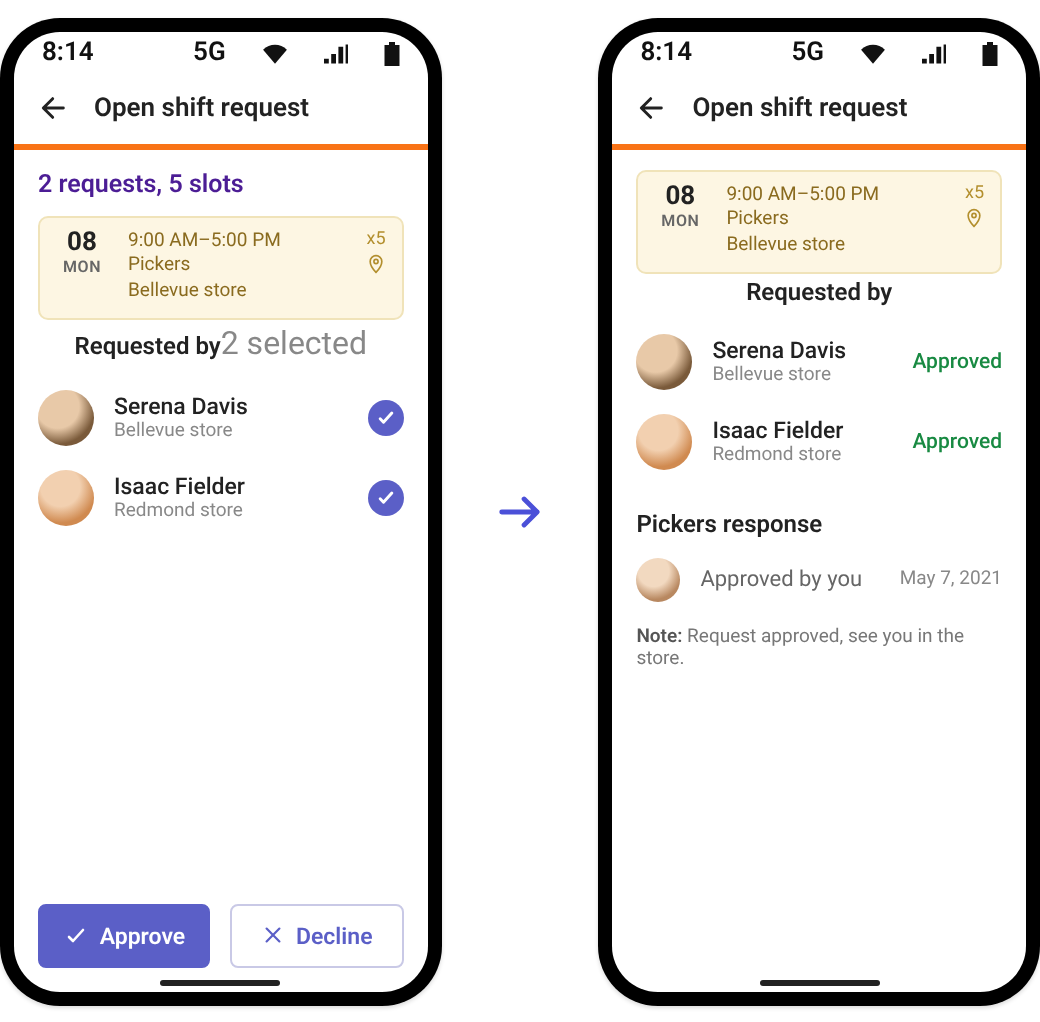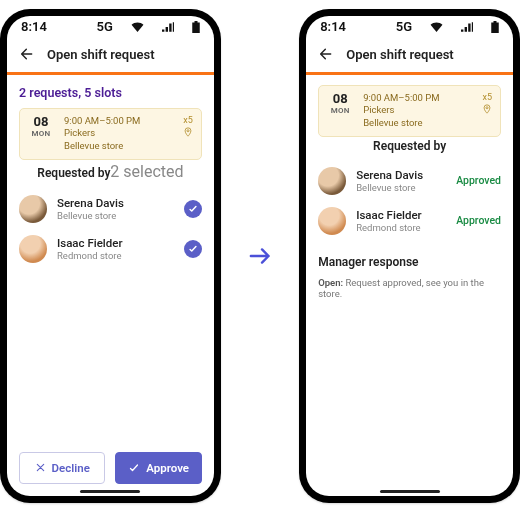--- a/index.html
+++ b/index.html
@@ -124,31 +124,31 @@
           </div>
           <div class="check">
             <svg width="10" height="10" viewBox="0 0 24 24">
                 <path fill="none" stroke="#fff" stroke-width="3.5" stroke-linecap="round" stroke-linejoin="round" d="m5 13 4 4 10-11"></path>
               </svg>
           </div>
         </div>
       </div>
 
       <div class="footer">
+        <div class="btn btn-approve">
+          <svg width="12" height="12" viewBox="0 0 24 24">
+              <path fill="none" stroke="#fff" stroke-width="2.6" stroke-linecap="round" stroke-linejoin="round" d="m5 13 4 4 10-11"></path>
+            </svg>
+          <span>Approve</span>
+        </div>
         <div class="btn btn-decline">
           <svg width="11" height="11" viewBox="0 0 24 24">
               <path fill="none" stroke="#5b5fc7" stroke-width="2.4" stroke-linecap="round" d="M5 5l14 14M19 5 5 19"></path>
             </svg>
           <span>Decline</span>
-        </div>
-        <div class="btn btn-approve">
-          <svg width="12" height="12" viewBox="0 0 24 24">
-              <path fill="none" stroke="#fff" stroke-width="2.6" stroke-linecap="round" stroke-linejoin="round" d="m5 13 4 4 10-11"></path>
-            </svg>
-          <span>Approve</span>
         </div>
       </div>
       <div class="home-ind"></div>
     </div>
   </div>
 
   <svg class="transition-arrow" width="24" height="20" viewBox="0 0 24 20">
     <path fill="none" stroke="#4b50d8" stroke-width="2.6" stroke-linecap="round" stroke-linejoin="round" d="M2 10h19M14 3l7 7-7 7"></path>
   </svg>
 
@@ -212,23 +212,28 @@
         <div class="person">
           <div class="avatar av2"></div>
           <div class="person-text">
             <span class="person-name">Isaac Fielder</span>
             <span class="person-loc">Redmond store</span>
           </div>
           <span class="approved">Approved</span>
         </div>
 
         <div class="mgr-block">
-          <div class="section-title" style="margin-bottom:6px">Manager response</div>
+          <div class="section-title" style="margin-bottom:6px">Pickers response</div>
+          <div class="mgr-row">
+            <div class="avatar av3" style="width:22px;height:22px;flex:0 0 22px"></div>
+            <span class="mgr-text">Approved by you</span>
+            <span class="mgr-date">May 7, 2021</span>
+          </div>
           <div class="note">
-            <b>Open:</b>
+            <b>Note:</b>
             <span>Request approved, see you in the store.</span>
           </div>
         </div>
       </div>
       <div class="home-ind"></div>
     </div>
   </div>
 
 </div>
 

